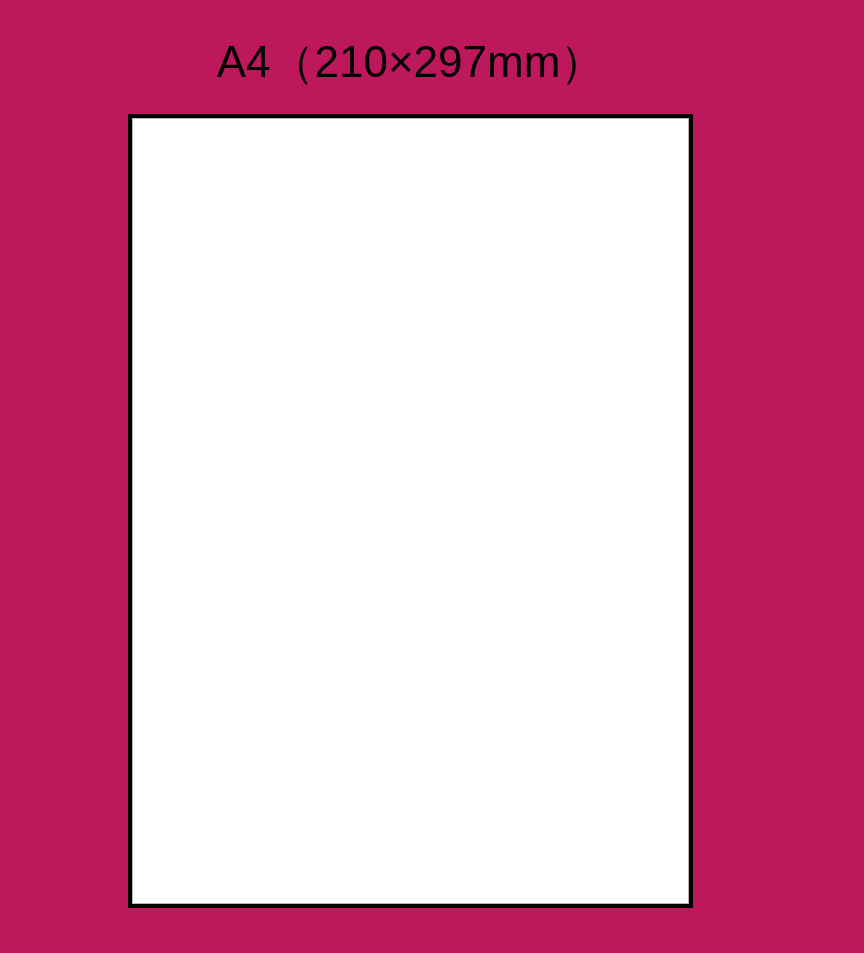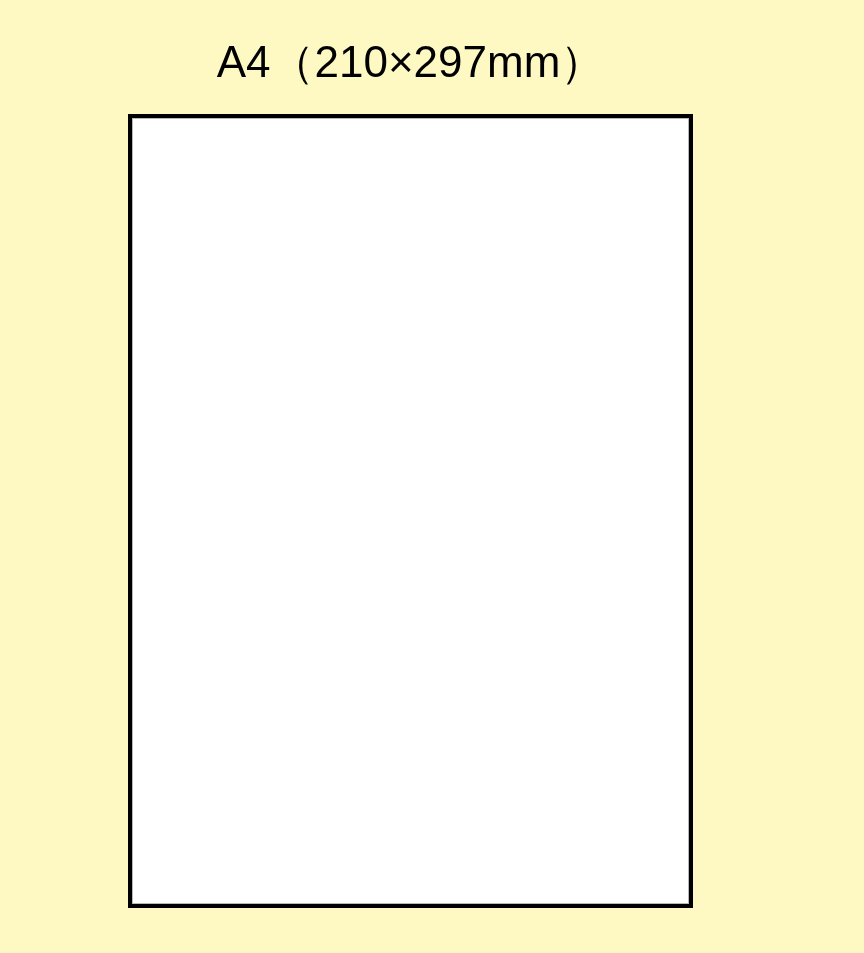--- a/index.html
+++ b/index.html
@@ -10,21 +10,21 @@
     width: 864px;
     height: 953px;
     background: #ffffff;
     font-family: "Liberation Sans", "DejaVu Sans", sans-serif;
     overflow: hidden;
   }
   .canvas {
     position: relative;
     width: 864px;
     height: 953px;
-    background: #fef9c3;
+    background: #be185d;
   }
   .diagram-title {
     position: absolute;
     top: 38px;
     left: 128px;
     width: 565px;
     text-align: center;
     font-size: 44px;
     line-height: 1.1;
     color: #000000;

